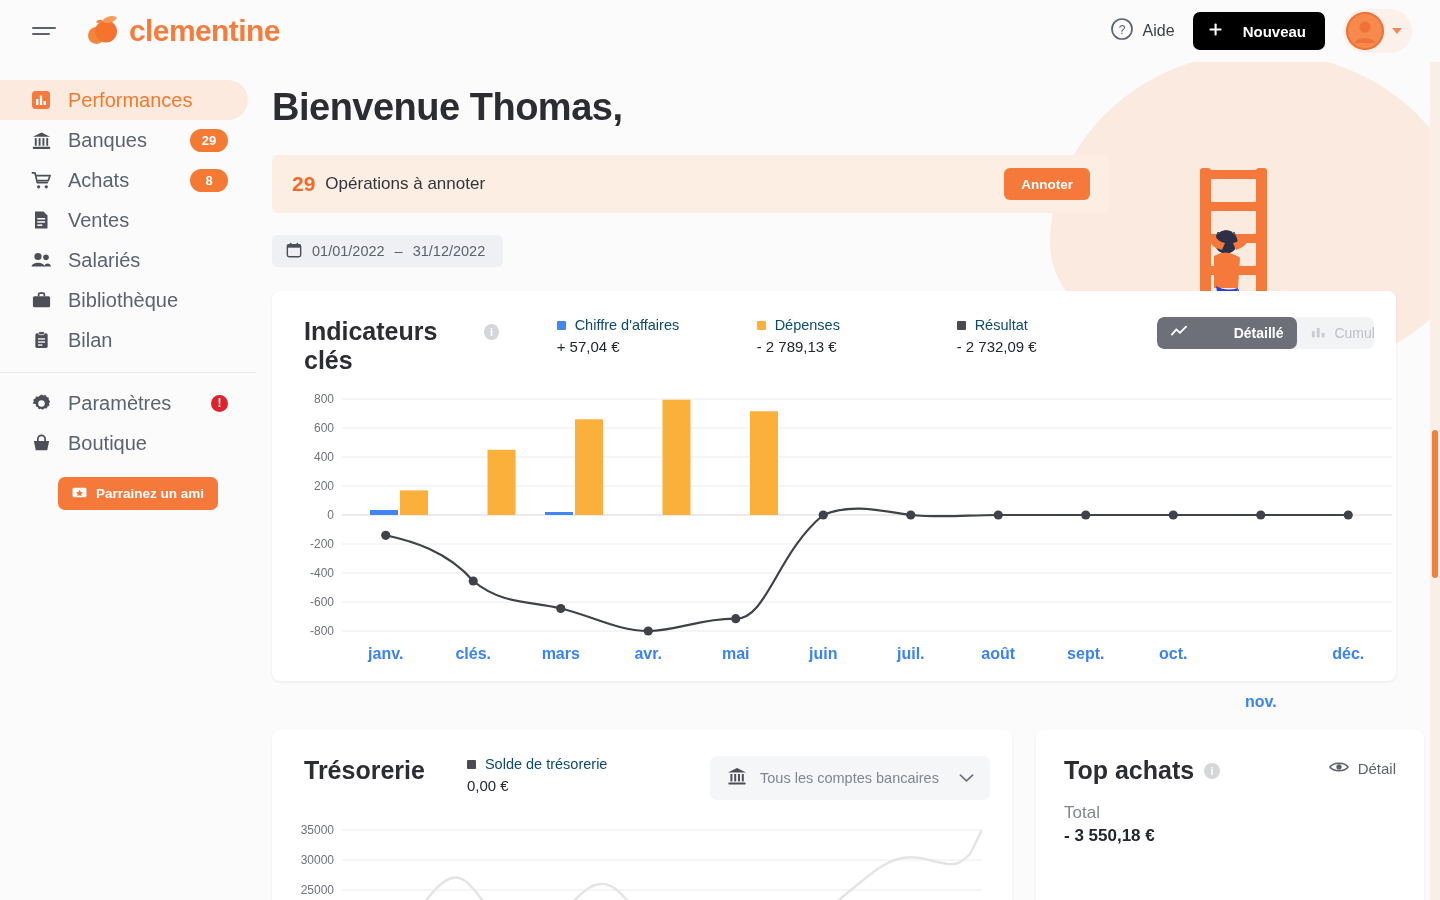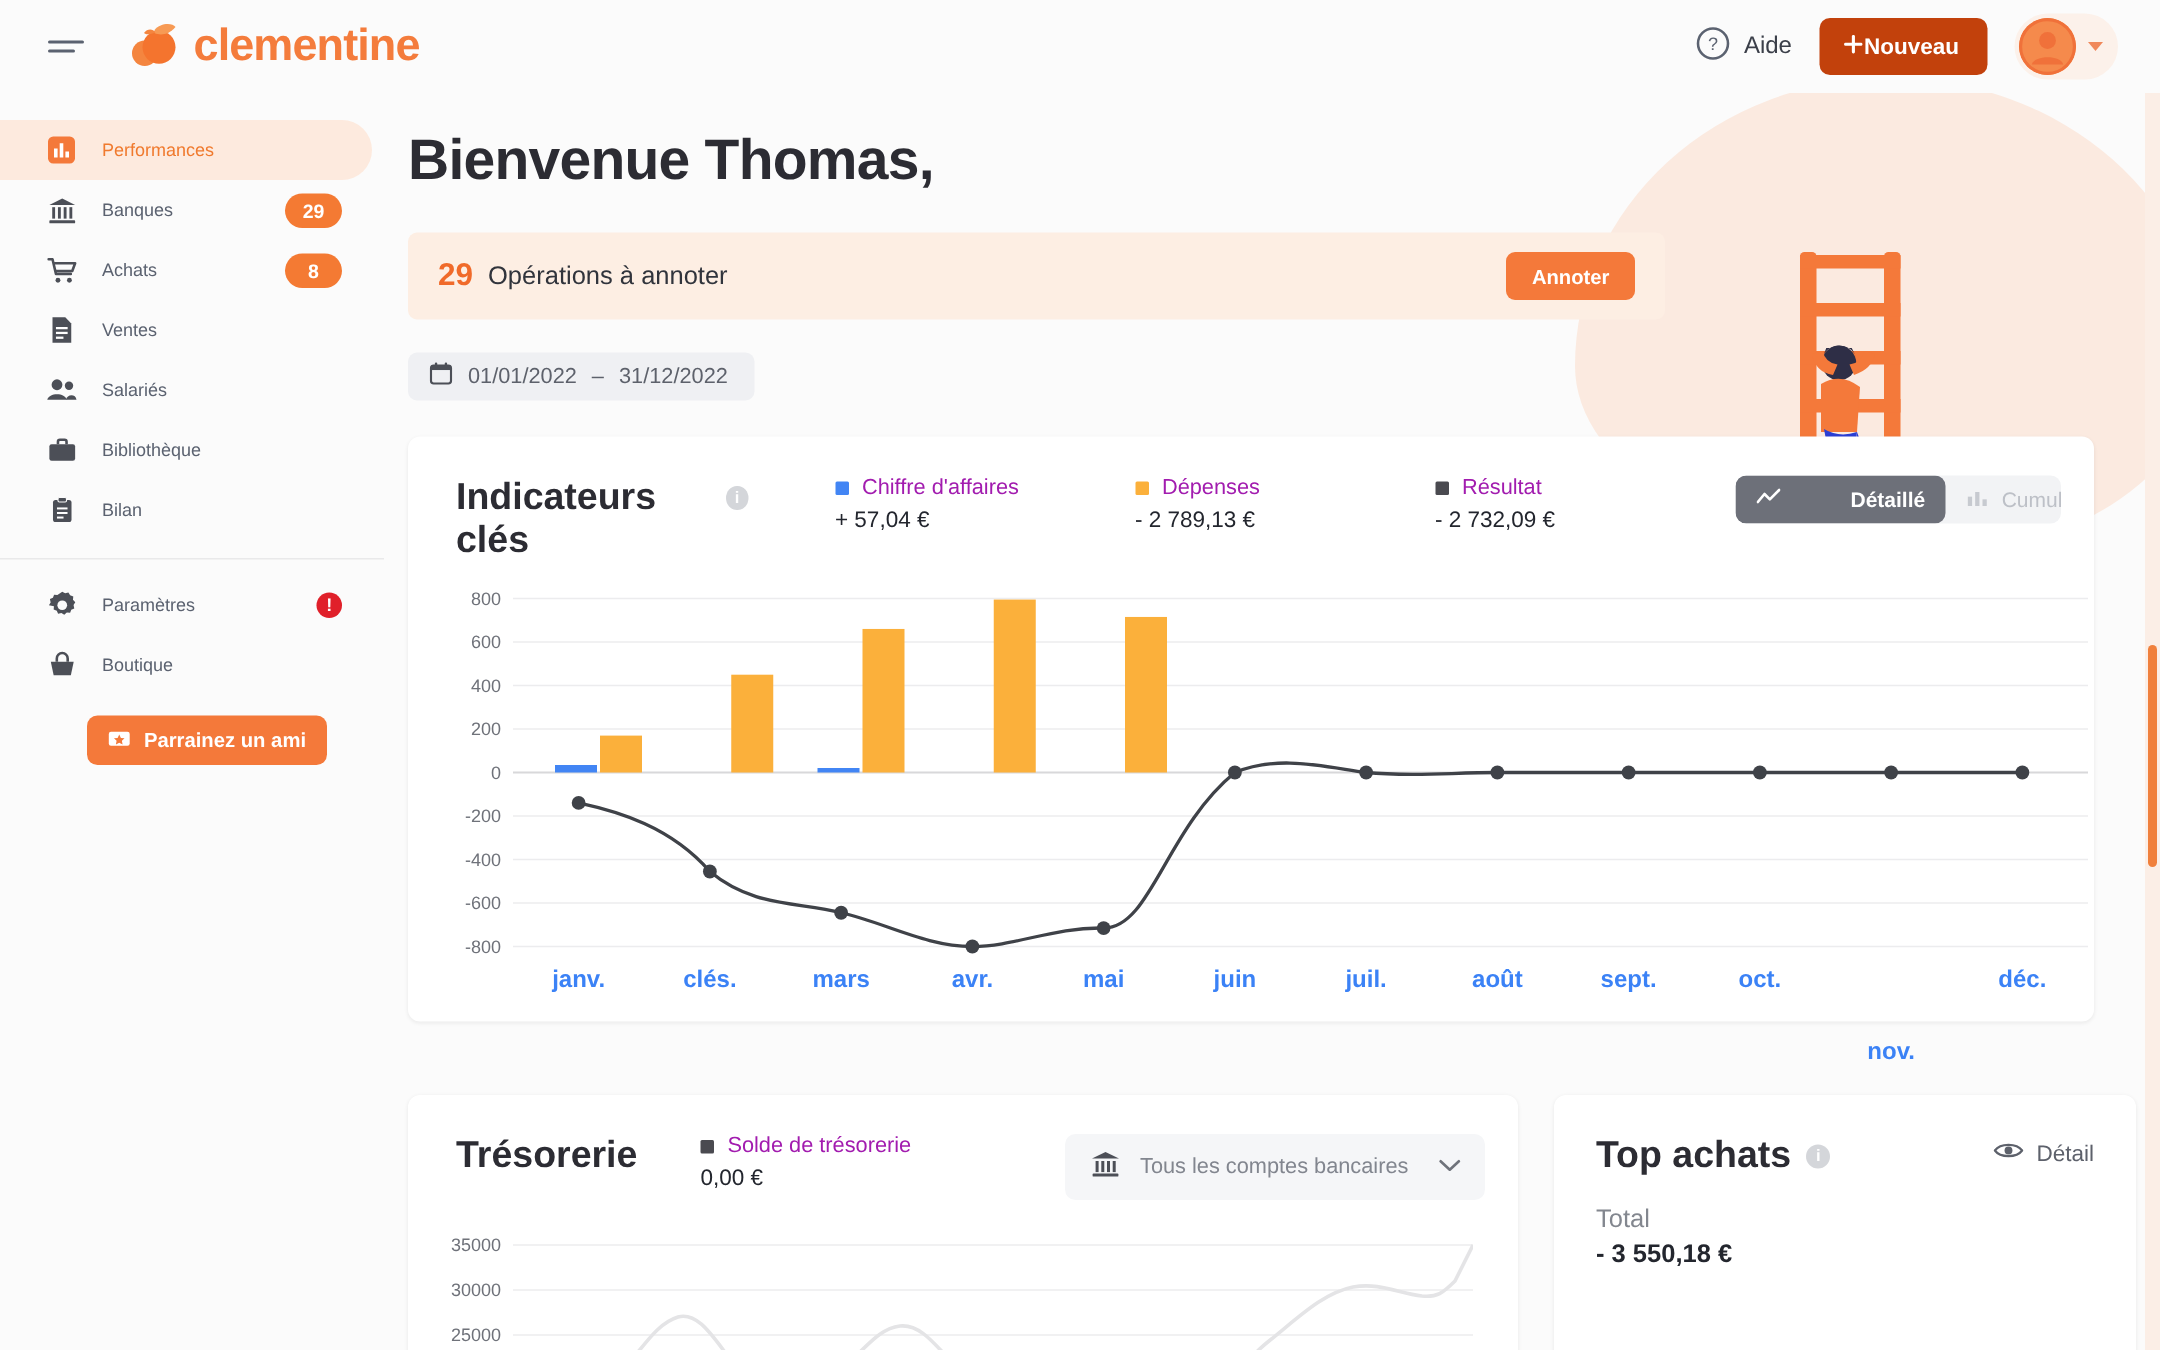--- a/index.html
+++ b/index.html
@@ -21,22 +21,22 @@
   .burger i { display: block; height: 2px; background: #5b6270; border-radius: 2px; }
   .burger i:nth-child(1) { width: 24px; }
   .burger i:nth-child(2) { width: 18px; }
   .brand { display: flex; align-items: center; margin-left: 24px; gap: 7px; }
   .brand-mark { position: relative; width: 40px; height: 34px; }
   .brand-name { font-size: 30px; font-weight: 700; color: #f47c3c; letter-spacing: -0.6px; }
   .header-right { margin-left: auto; display: flex; align-items: center; gap: 18px; margin-right: 28px; }
   .help { display: flex; align-items: center; gap: 9px; cursor: pointer; }
   .help-label { font-size: 16px; color: #3b3f49; }
   .btn-new {
-    display: flex; align-items: center; gap: 0;
-    background: #c2410c; color: #fff; border: none; border-radius: 7px;
+    display: flex; align-items: center; gap: 20px;
+    background: #000000; color: #fff; border: none; border-radius: 7px;
     height: 38px; padding: 0 19px 0 15px; font-size: 15px; font-weight: 700;
     font-family: "Liberation Sans", sans-serif; cursor: pointer;
   }
   .avatar-wrap { display: flex; align-items: center; gap: 8px;
      background: #fcf1ea; border-radius: 22px; padding: 3px 10px 3px 3px; cursor: pointer; }
   .avatar { width: 38px; height: 38px; border-radius: 50%; background: #f58a4c;
             display: flex; align-items: center; justify-content: center; overflow: hidden; }
   .caret { width: 0; height: 0; border-left: 5px solid transparent; border-right: 5px solid transparent;
            border-top: 6px solid #f0885a; }
 
@@ -44,21 +44,21 @@
   .sidebar {
     position: absolute; top: 62px; left: 0; width: 256px; height: 838px;
     background: #fbfbfb; padding-top: 18px; z-index: 30;
   }
   .nav-item {
     position: relative; display: flex; align-items: center; height: 40px;
     margin: 0 8px 0 0; padding-left: 30px; border-radius: 0 20px 20px 0; cursor: pointer;
   }
   .nav-item .ico { width: 22px; height: 22px; display: flex; align-items: center;
                    justify-content: center; margin-right: 16px; flex: none; }
-  .nav-label { font-size: 12px; color: #5b6270; white-space: nowrap; }
+  .nav-label { font-size: 20px; color: #5b6270; white-space: nowrap; }
   .nav-item.active { background: #fdeade; }
   .nav-item.active .nav-label { color: #f07a2e; }
   .badge {
     margin-left: auto; margin-right: 20px; min-width: 38px; height: 23px; border-radius: 12px;
     background: #f47a33; color: #fff; font-size: 13px; font-weight: 700;
     display: flex; align-items: center; justify-content: center; padding: 0 10px;
   }
   .alert-dot { margin-left: auto; margin-right: 20px; width: 17px; height: 17px; border-radius: 50%;
                background: #e0202a; color: #fff; font-size: 12px; font-weight: 700;
                display: flex; align-items: center; justify-content: center; }
@@ -101,21 +101,21 @@
   .card-kpi { margin: 24px 0 0 16px; width: 1124px; height: 390px; padding: 26px 0 0 0; }
   .kpi-head { display: flex; align-items: flex-start; padding: 0 22px 0 32px; }
   .card-title { font-size: 25px; font-weight: 700; color: #2c2c33; }
   .info-ico { width: 16px; height: 16px; border-radius: 50%; background: #d4d6da; color: #fff;
               font-size: 11px; font-weight: 700; display: inline-flex; align-items: center;
               justify-content: center; margin-left: 10px; position: relative; top: 7px; cursor: pointer; }
   .legends { display: flex; align-items: flex-start; margin-left: 58px; gap: 0; flex: 1; }
   .legend { width: 200px; }
   .legend-row { display: flex; align-items: center; gap: 9px; }
   .sq { width: 9px; height: 9px; border-radius: 1px; flex: none; }
-  .legend-name { font-size: 14.5px; color: #a21caf; }
+  .legend-name { font-size: 14.5px; color: #0c4a6e; }
   .legend-val { font-size: 15px; font-weight: 400; color: #23262e; margin-top: 5px; }
   .seg-toggle { display: flex; background: #f2f3f5; border-radius: 7px; padding: 0; overflow: hidden; height: 32px; }
   .seg { display: flex; align-items: center; gap: 7px; padding: 0 14px; font-size: 14px; cursor: pointer; }
   .seg.on { background: #6d7079; color: #fff; border-radius: 7px; font-weight: 700; gap: 47px; }
   .seg.off { color: #bdc0c7; }
 
   .chart-area { position: relative; margin-top: 18px; height: 270px; }
   .ylabel { position: absolute; right: 0; transform: translateY(-50%);
             font-size: 12px; color: #6f727a; text-align: right; }
   .xlabel { position: absolute; top: 0; transform: translateX(-50%); font-size: 16px; color: #3b82f6; font-weight: bold; }

